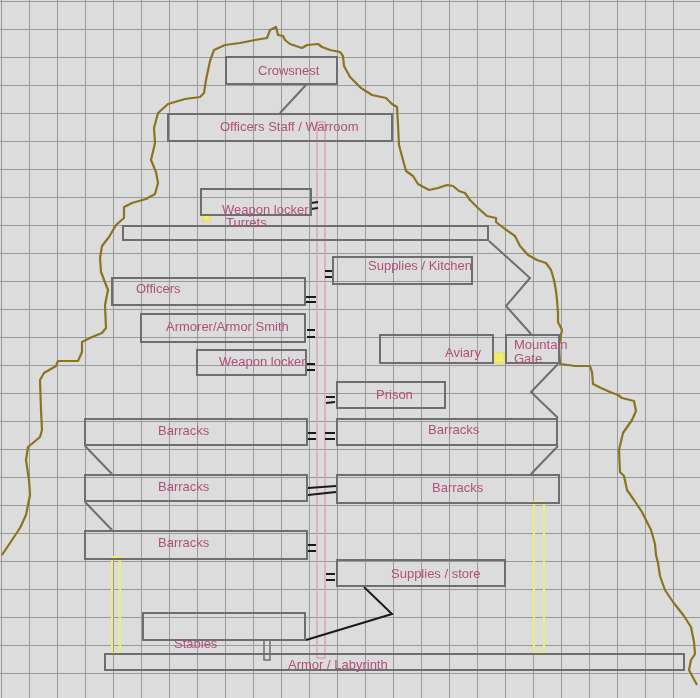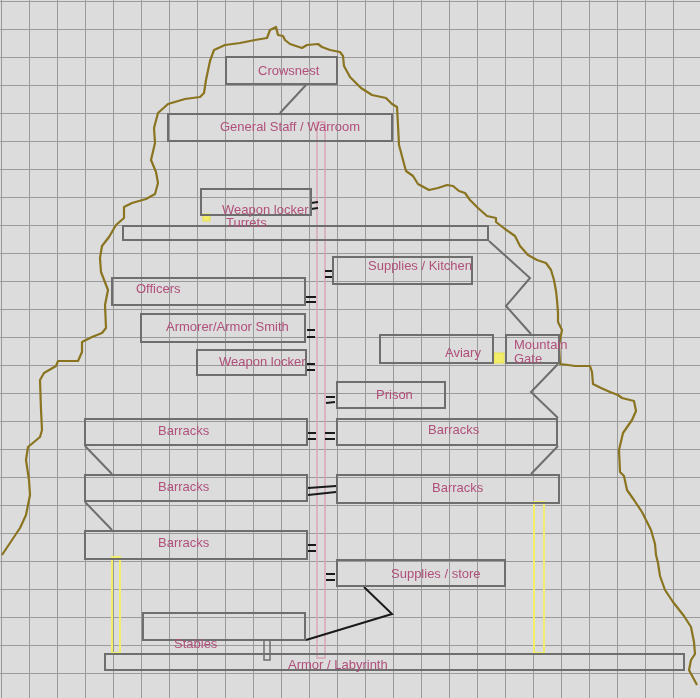--- a/index.html
+++ b/index.html
@@ -81,21 +81,21 @@
     <rect x="203" y="214" width="7" height="7" fill="#f2ee6a" stroke="#e8e050" stroke-width="1"></rect>
     <rect x="494" y="353" width="10" height="10" fill="#f2ee6a" stroke="#e8e050" stroke-width="1"></rect>
 
     <rect x="264" y="640" width="6" height="20" fill="none" stroke="#6e6e6e" stroke-width="1.5"></rect>
   </svg>
 
   <div class="room" style="left:225px;top:56px;width:113px;height:29px;"></div>
   <span class="room-label" style="left:258px;top:65px;">Crowsnest</span>
 
   <div class="room" style="left:167px;top:113px;width:226px;height:29px;"></div>
-  <span class="room-label" style="left:220px;top:121px;">General Staff / Warroom</span>
+  <span class="room-label" style="left:220px;top:121px;">Officers Staff / Warroom</span>
 
   <div class="room" style="left:200px;top:188px;width:112px;height:28px;"></div>
   <span class="room-label" style="left:222px;top:204px;">Weapon locker</span>
 
   <div class="room" style="left:122px;top:225px;width:367px;height:16px;"></div>
   <span class="room-label" style="left:226px;top:217px;">Turrets</span>
 
   <div class="room" style="left:332px;top:256px;width:141px;height:29px;"></div>
   <span class="room-label" style="left:368px;top:260px;">Supplies / Kitchen</span>
 

